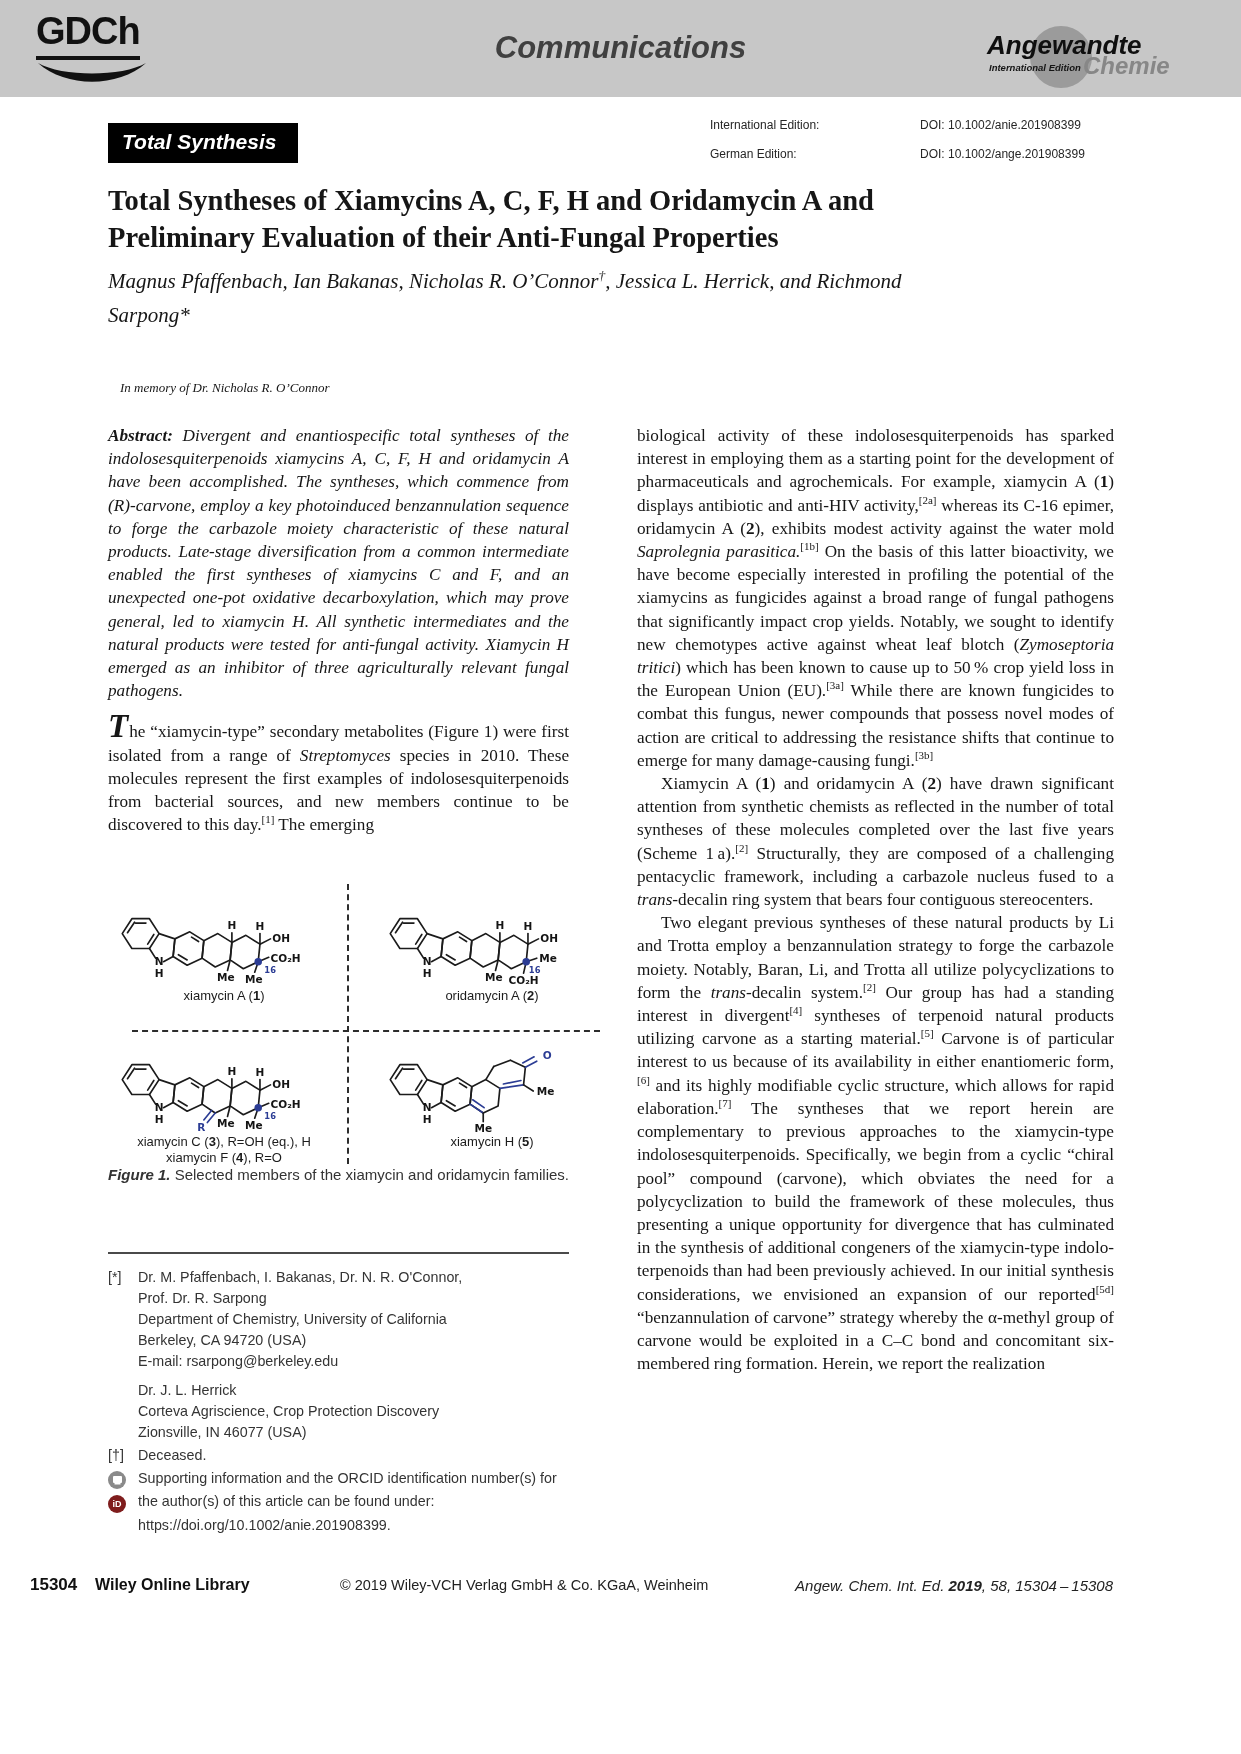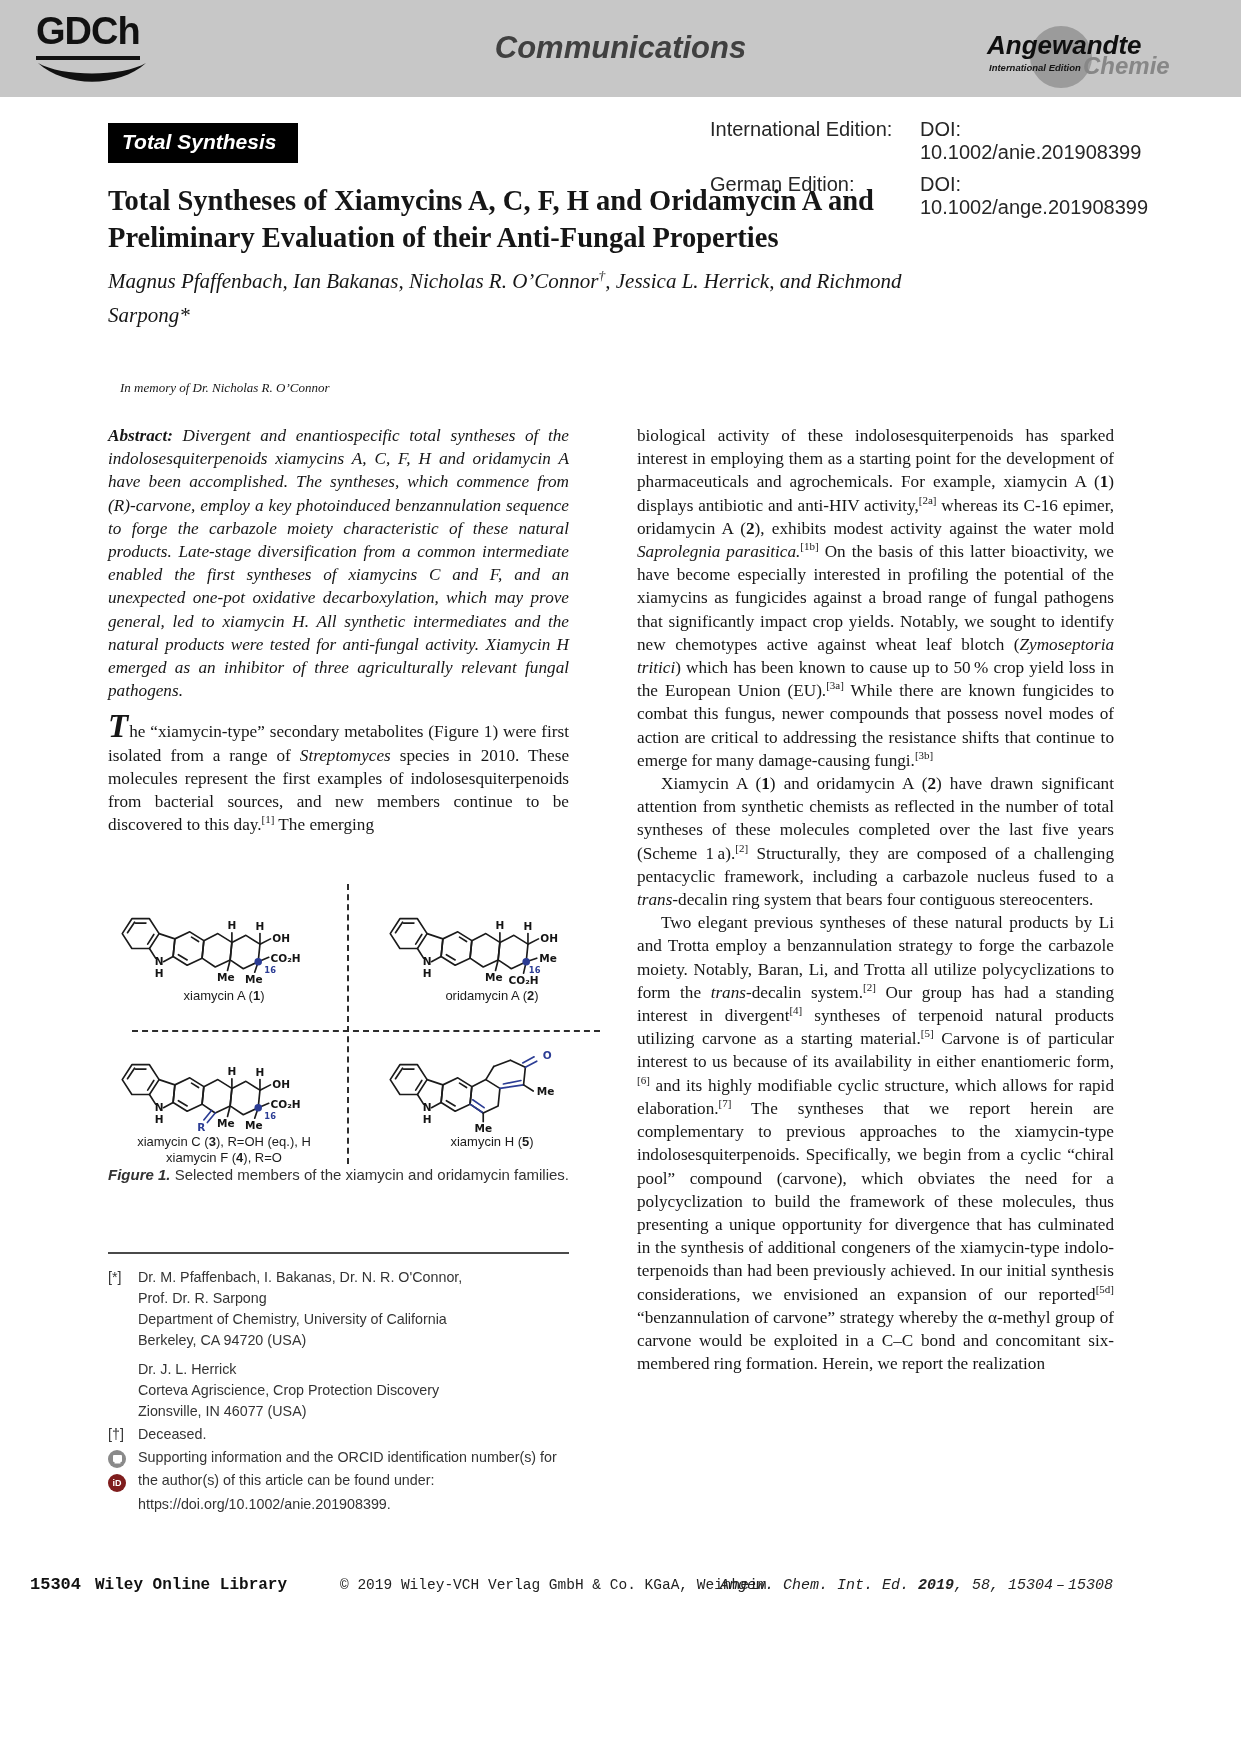--- a/index.html
+++ b/index.html
@@ -24,22 +24,22 @@
   .angw-sub  { position:absolute; left:14px; top:62px; font-family:"Liberation Sans", sans-serif;
                font-style:italic; font-weight:bold; font-size:9.5px; color:#141414; }
   .angw-chemie { position:absolute; left:108px; top:52px; font-family:"Liberation Sans", sans-serif;
                font-style:italic; font-weight:bold; font-size:24px; color:#878787; }
 
   
   .badge { position:absolute; left:108px; top:123px; background:#000; color:#fff;
            font-family:"Liberation Sans", sans-serif; font-style:italic; font-weight:bold;
            font-size:21px; padding:7px 22px 9px 14px; }
   .doi-block { position:absolute; left:710px; top:118px; width:427px;
-               font-family:"Liberation Sans", sans-serif; font-size:20px; color:#262626;
-               display:grid; grid-template-columns:210px auto; row-gap:9px; }
+               font-family:"Liberation Sans", sans-serif; font-size:12px; color:#262626;
+               display:grid; grid-template-columns:210px auto; row-gap:15px; }
 
   
   .title { position:absolute; left:108px; top:182px; width:900px;
            font-size:28.5px; line-height:37px; font-weight:bold; }
   .authors { position:absolute; left:108px; top:264px; width:820px;
              font-style:italic; font-size:21px; line-height:34px; }
   .dedication { position:absolute; left:108px; top:380px; font-style:italic; font-size:13px;margin-left:12px; }
 
   
   .col { position:absolute; top:424px; }
@@ -86,21 +86,21 @@
   .fn-gap { height:8px; }
   .icon-si { display:inline-flex; width:18px; height:18px; border-radius:50%; background:#8a8a8a;
              align-items:center; justify-content:center; margin-top:2px; }
   .icon-si-screen { width:9px; height:7px; background:#fff; border-radius:1px; box-shadow:0 3px 0 -1.5px #fff; }
   .icon-orcid { display:inline-flex; width:18px; height:18px; border-radius:50%; background:#7f1d1d;
                 color:#fff; align-items:center; justify-content:center;
                 font-family:"Liberation Sans", sans-serif; font-weight:bold; font-size:9px; margin-top:4px; }
 
   
   .pagefoot { position:absolute; left:0; top:1575px; width:1241px; height:24px;
-              font-family:Liberation Mono, monospace; font-size:14.5px; color:#222; }
+              font-family:Liberation Sans, sans-serif; font-size:14.5px; color:#222; }
   .pf-num { position:absolute; left:30px; top:0; font-weight:bold; font-size:17px; color:#111; }
   .pf-lib { position:absolute; left:95px; top:1px; font-weight:bold; font-size:16px; color:#111; }
   .pf-copy { position:absolute; left:340px; top:2px; }
   .pf-cit { position:absolute; right:128px; top:2px; font-style:italic; font-size:15px; }
 </style>
 </head>
 <body>
 
 <div class="page">
 
@@ -296,20 +296,21 @@
 
   <div class="fn-rule"></div>
   <div class="footnotes">
     <div class="fn-row">
       <div class="fn-m">[*]</div>
       <div class="fn-t">
         <div>Dr. M. Pfaffenbach, I. Bakanas, Dr. N. R. O'Connor,</div>
         <div>Prof. Dr. R. Sarpong</div>
         <div>Department of Chemistry, University of California</div>
         <div>Berkeley, CA 94720 (USA)</div>
+        <div>E-mail: rsarpong@berkeley.edu</div>
         <div class="fn-gap"></div>
         <div>Dr. J. L. Herrick</div>
         <div>Corteva Agriscience, Crop Protection Discovery</div>
         <div>Zionsville, IN 46077 (USA)</div>
       </div>
     </div>
     <div class="fn-row">
       <div class="fn-m">[†]</div>
       <div class="fn-t">Deceased.</div>
     </div>

